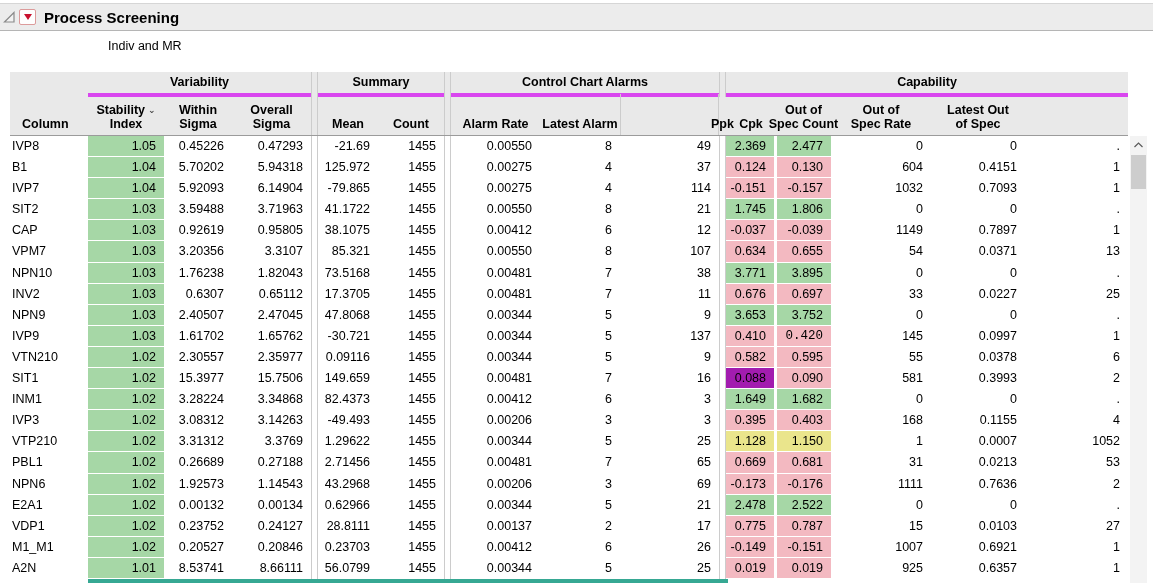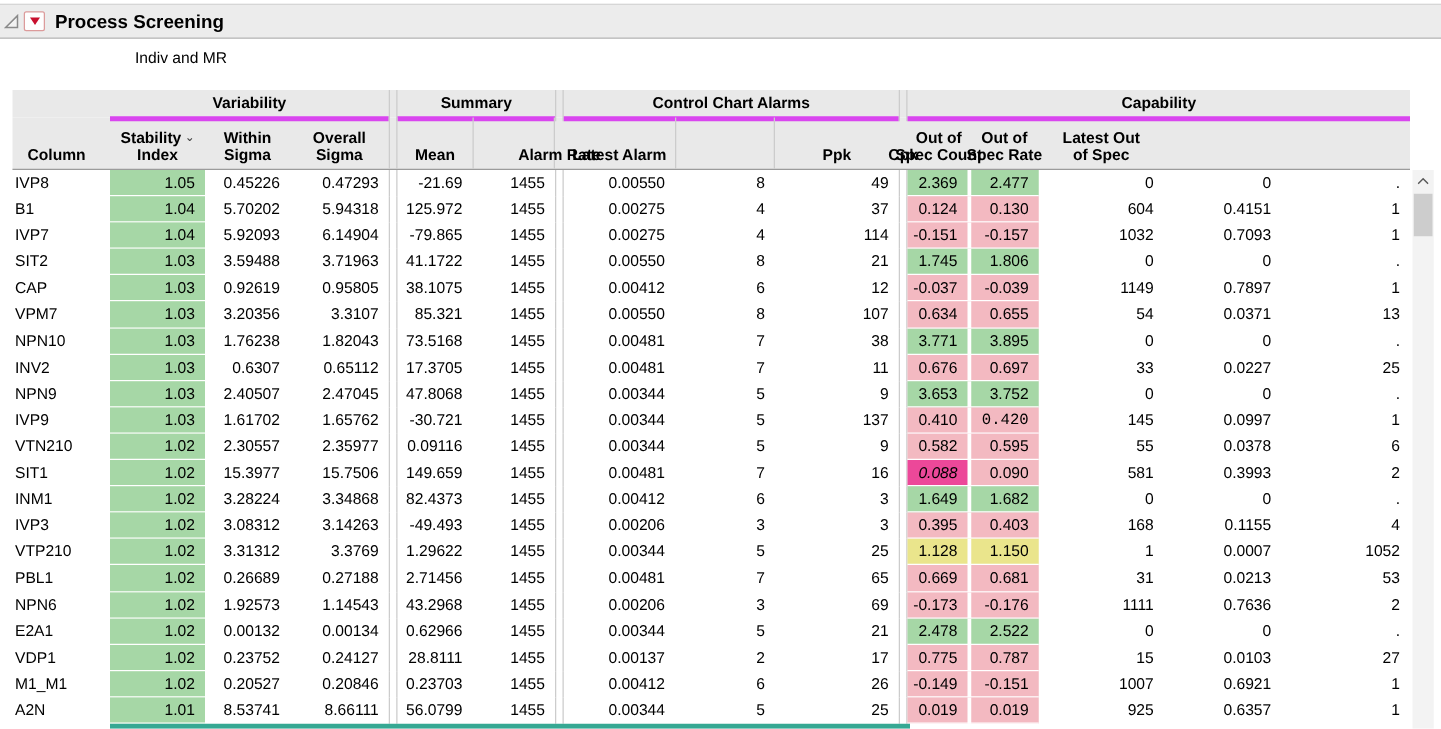--- a/index.html
+++ b/index.html
@@ -119,20 +119,23 @@
       <div class="hline">Sigma</div>
     </div>
     <div class="hcell">
       <div class="hline">Overall</div>
       <div class="hline">Sigma</div>
     </div>
     <div class="gap"></div>
     <div class="hcell">
       <div class="hline">Mean</div>
     </div>
+    <div class="hcell">
+      <div class="hline">Count</div>
+    </div>
     <div class="gap"></div>
     <div class="hcell">
       <div class="hline">Alarm Rate</div>
     </div>
     <div class="hcell">
       <div class="hline">Latest Alarm</div>
     </div>
     <div class="gap"></div>
     <div class="hcell">
       <div class="hline">Ppk</div>
@@ -370,21 +373,21 @@
         <div class="cell num">15.3977</div>
         <div class="cell num">15.7506</div>
         <div class="cell gap"></div>
         <div class="cell num">149.659</div>
         <div class="cell num">1455</div>
         <div class="cell gap"></div>
         <div class="cell num">0.00481</div>
         <div class="cell num">7</div>
         <div class="cell num">16</div>
         <div class="cell gap"></div>
-        <div class="cell num colored ppk-cell" style="background-color: #ec4899; font-style: italic;">0.088</div>
+        <div class="cell num colored ppk-cell" style="background-color: #a21caf;">0.088</div>
         <div class="cell num colored cpk-cell" style="background-color: rgb(243, 185, 193);">0.090</div>
         <div class="cell num">581</div>
         <div class="cell num">0.3993</div>
         <div class="cell num">2</div>
       </div>
       <div class="grid body-row">
         <div class="cell c-col">INM1</div>
         <div class="cell num colored" style="background-color: rgb(166, 215, 166);">1.02</div>
         <div class="cell num">3.28224</div>
         <div class="cell num">3.34868</div>

